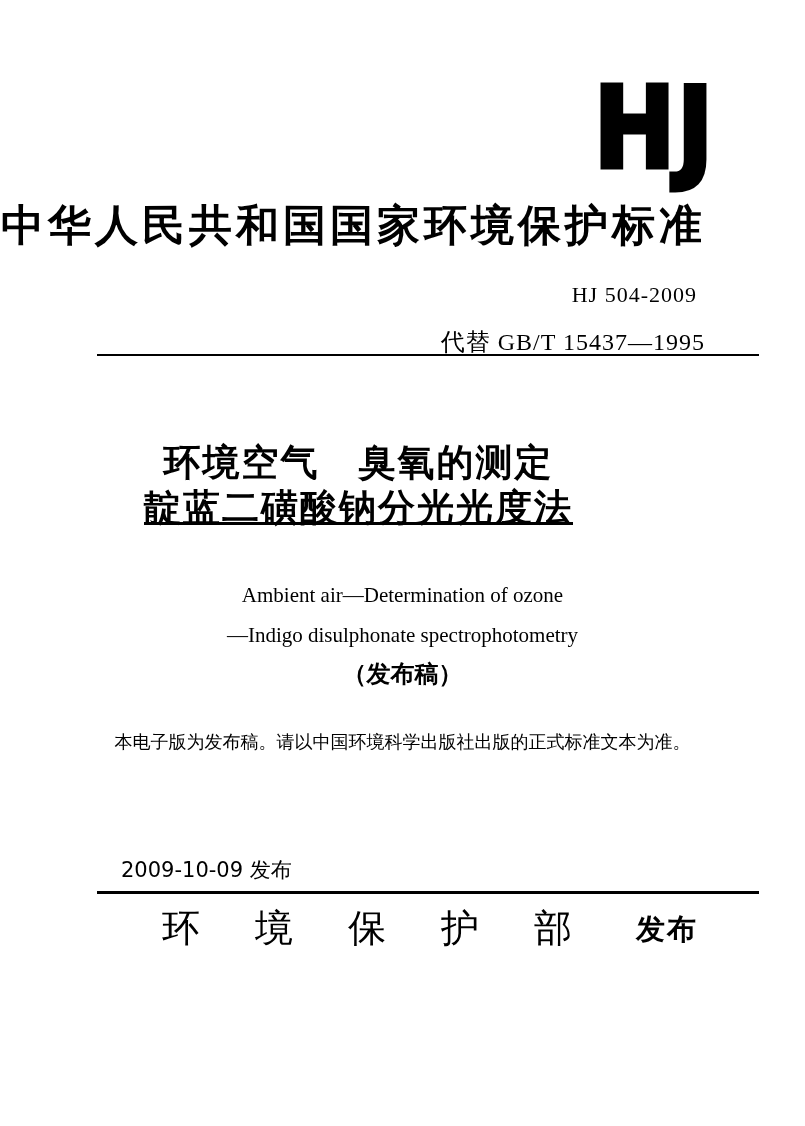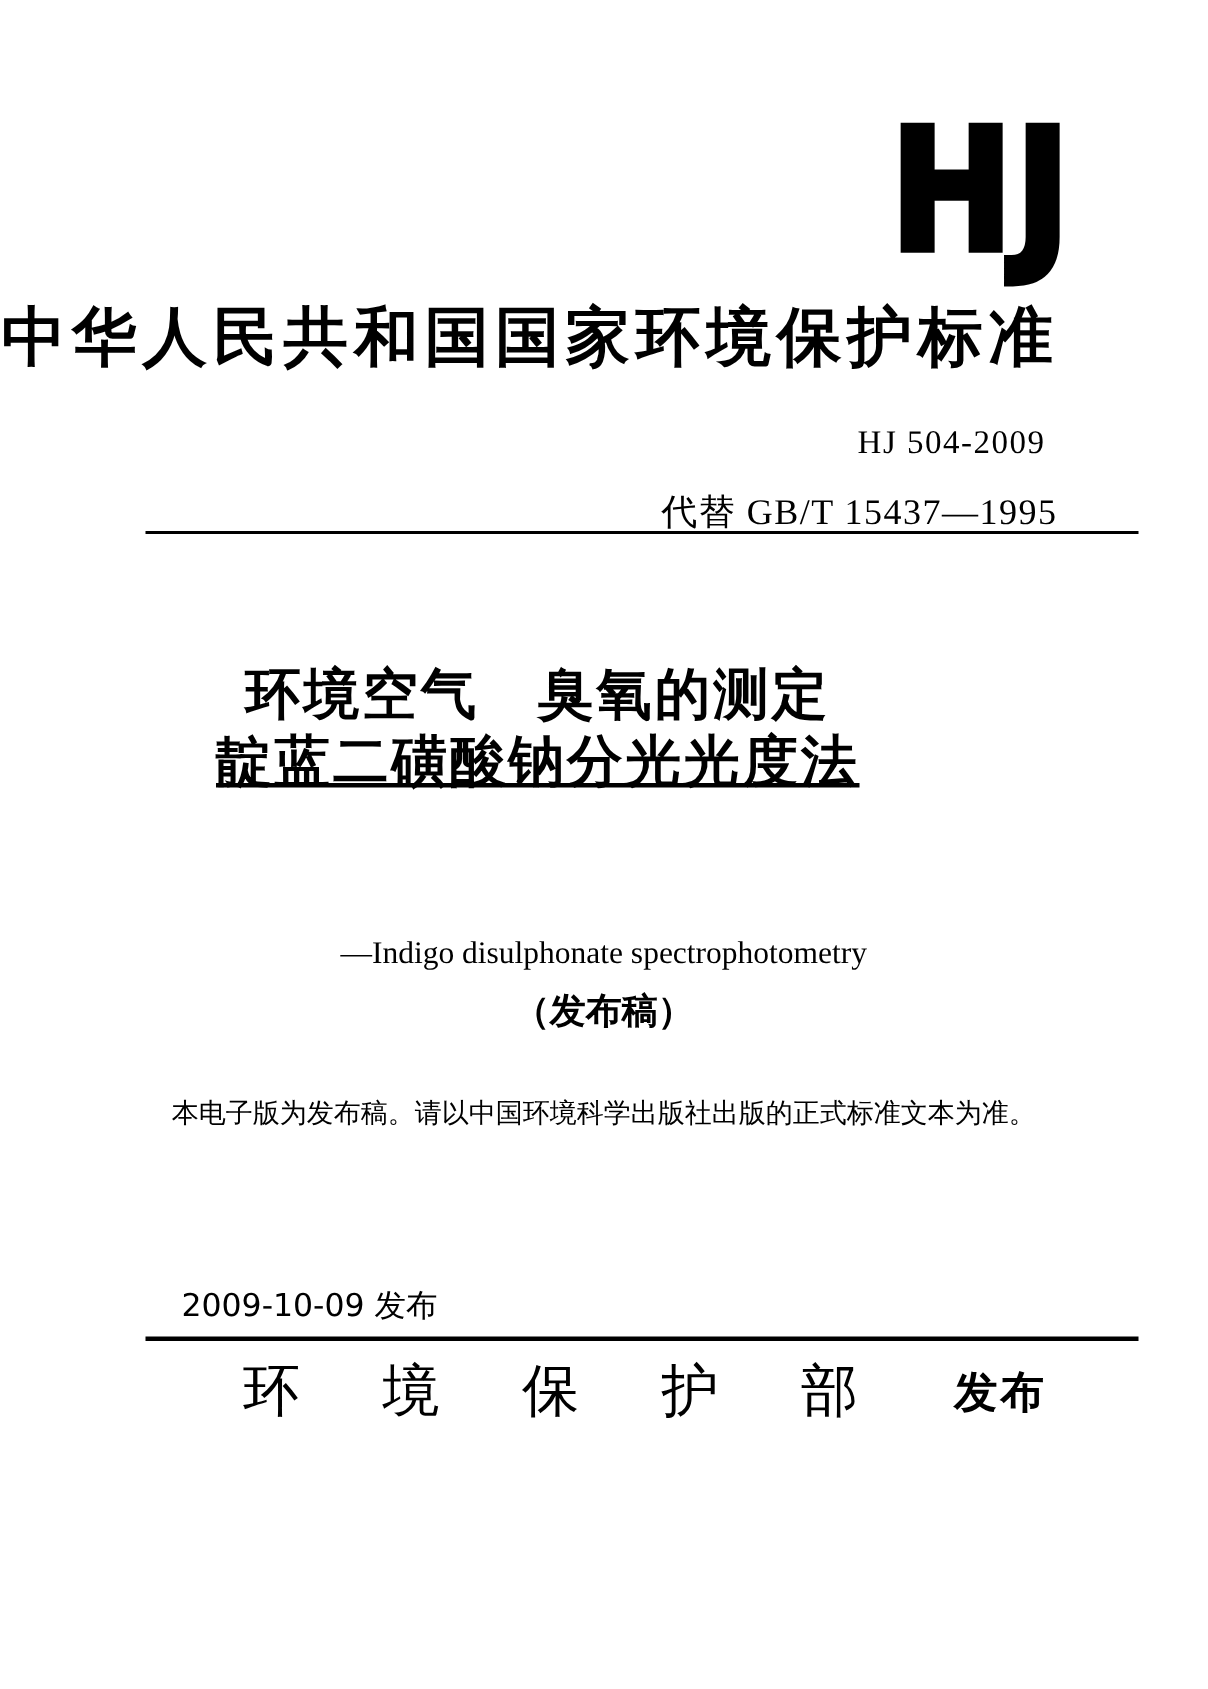--- a/index.html
+++ b/index.html
@@ -164,20 +164,21 @@
 
   <div class="abs std-number">HJ 504-2009</div>
 
   <div class="abs supersede">代替  GB/T 15437—1995</div>
 
   <div class="abs rule rule-top"></div>
 
   <div class="abs cn-title cn-title-1">环境空气　臭氧的测定</div>
   <div class="abs cn-title cn-title-2">靛蓝二磺酸钠分光光度法</div>
 
+  <div class="abs en-title en-title-1">Ambient air—Determination of ozone</div>
   <div class="abs en-title en-title-2">—Indigo disulphonate spectrophotometry</div>
 
   <div class="abs release-label">（发布稿）</div>
 
   <div class="abs disclaimer">本电子版为发布稿。请以中国环境科学出版社出版的正式标准文本为准。</div>
 
   <div class="abs date-row date-issue">
     <span>2009-10-09</span>
     <span>发布</span>
   </div>

